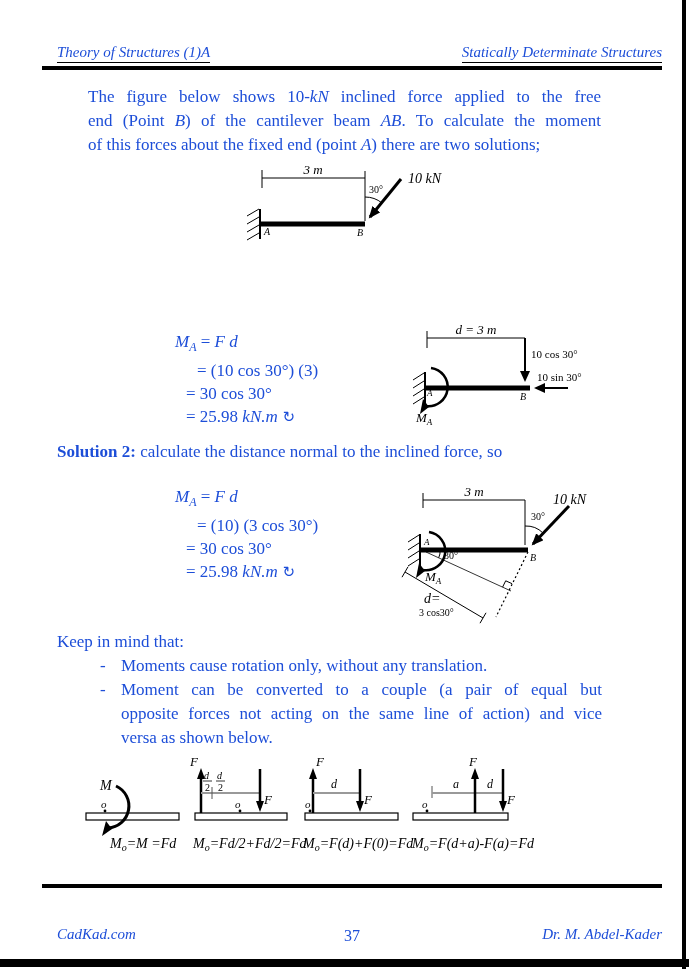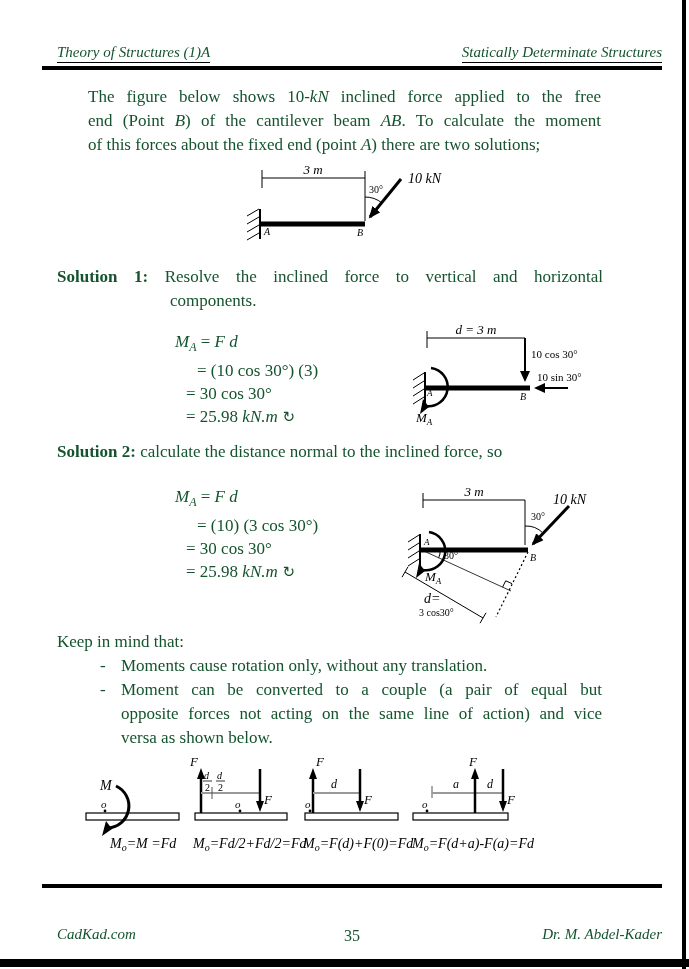--- a/index.html
+++ b/index.html
@@ -1,17 +1,17 @@
 <!DOCTYPE html>
 <html><head>
 <meta charset="utf-8">
 <style>
   html,body{margin:0;padding:0;background:#fff;}
   #page{position:relative;width:689px;height:969px;background:#fff;overflow:hidden;
-        font-family:"Liberation Serif", serif;color:#14532d;}
+        font-family:"Liberation Serif", serif;color:#1d4ed8;}
   .abs{position:absolute;}
   
   .hdr-txt{font-style:italic;font-size:15px;border-bottom:1.5px solid #000;padding-bottom:1px;}
   .rule{background:#000;height:4px;}
   .ftr-txt{font-style:italic;font-size:15px;}
   .pageno{font-size:16px;}
   
   .body-txt{font-size:17px;line-height:24px;}
   .jline{text-align:justify;text-align-last:justify;}
   .lastline{text-align:left;}
@@ -65,24 +65,20 @@
         <line x1="22" y1="82" x2="34" y2="75"></line>
     </g>
     <text x="39" y="77" font-size="10" font-style="italic">A</text>
     <text x="132" y="78" font-size="10" font-style="italic">B</text>
     <line x1="176" y1="21" x2="145" y2="59" stroke="#000" stroke-width="3" marker-end="url(#ah1)"></line>
     <text x="183" y="25" font-size="14" font-style="italic">10 kN</text>
     <path d="M 140,39 A 27,27 0 0 1 157,45" fill="none" stroke="#000" stroke-width="1"></path>
     <text x="144" y="35" font-size="10">30°</text>
   </svg>
 
-  <div class="abs body-txt" style="left:57px;top:265px;width:546px;">
-    <div class="jline"><b class="sol">Solution 1:</b><span> Resolve the inclined force to vertical and horizontal</span></div>
-    <div style="padding-left:113px;">components.</div>
-  </div>
 
   <div class="abs eq" style="left:175px;top:330px;">
     <div><i class="m"><span>M</span><sub>A</sub></i><span> = </span><i class="m">F d</i></div>
     <div style="margin-left:22px;">= (10 cos 30°) (3)</div>
     <div style="margin-left:11px;">= 30 cos 30°</div>
     <div style="margin-left:11px;"><span>= 25.98  </span><i class="m">kN.m</i><span class="rot"> ↻</span></div>
   </div>
 
   <svg class="abs" style="left:400px;top:322px;" width="255" height="115" viewBox="0 0 255 115">
     <defs>
@@ -242,20 +238,20 @@
       <line x1="443" y1="17" x2="443" y2="56" stroke="#000" stroke-width="2.5"></line>
       <polygon points="443,60 439,49 447,49" fill="#000"></polygon>
       <text x="447" y="52" font-size="13" font-style="italic">F</text>
       <text x="352" y="96" font-size="14" font-style="italic"><tspan>M</tspan><tspan dy="3" font-size="10">o</tspan><tspan dy="-3">=F(d+a)-F(a)=Fd</tspan></text>
     </g>
   </svg>
 
   <div class="abs rule" style="left:42px;top:884px;width:620px;"></div>
   <div class="abs" style="left:42px;top:890px;width:620px;height:22px;margin-top:36px;">
     <span class="ftr-txt" style="position:absolute;left:15px;top:0;">CadKad.com</span>
-    <span class="pageno" style="position:absolute;left:0;right:0;top:1px;text-align:center;">35</span>
+    <span class="pageno" style="position:absolute;left:0;right:0;top:1px;text-align:center;">37</span>
     <span class="ftr-txt" style="position:absolute;right:0;top:0;">Dr. M. Abdel-Kader</span>
   </div>
 
   <div class="abs border-right" style="left:682px;top:0;width:4px;height:969px;"></div>
   <div class="abs border-bottom" style="left:0;top:959px;width:689px;height:8px;"></div>
 
 </div>
 
 </body></html>

